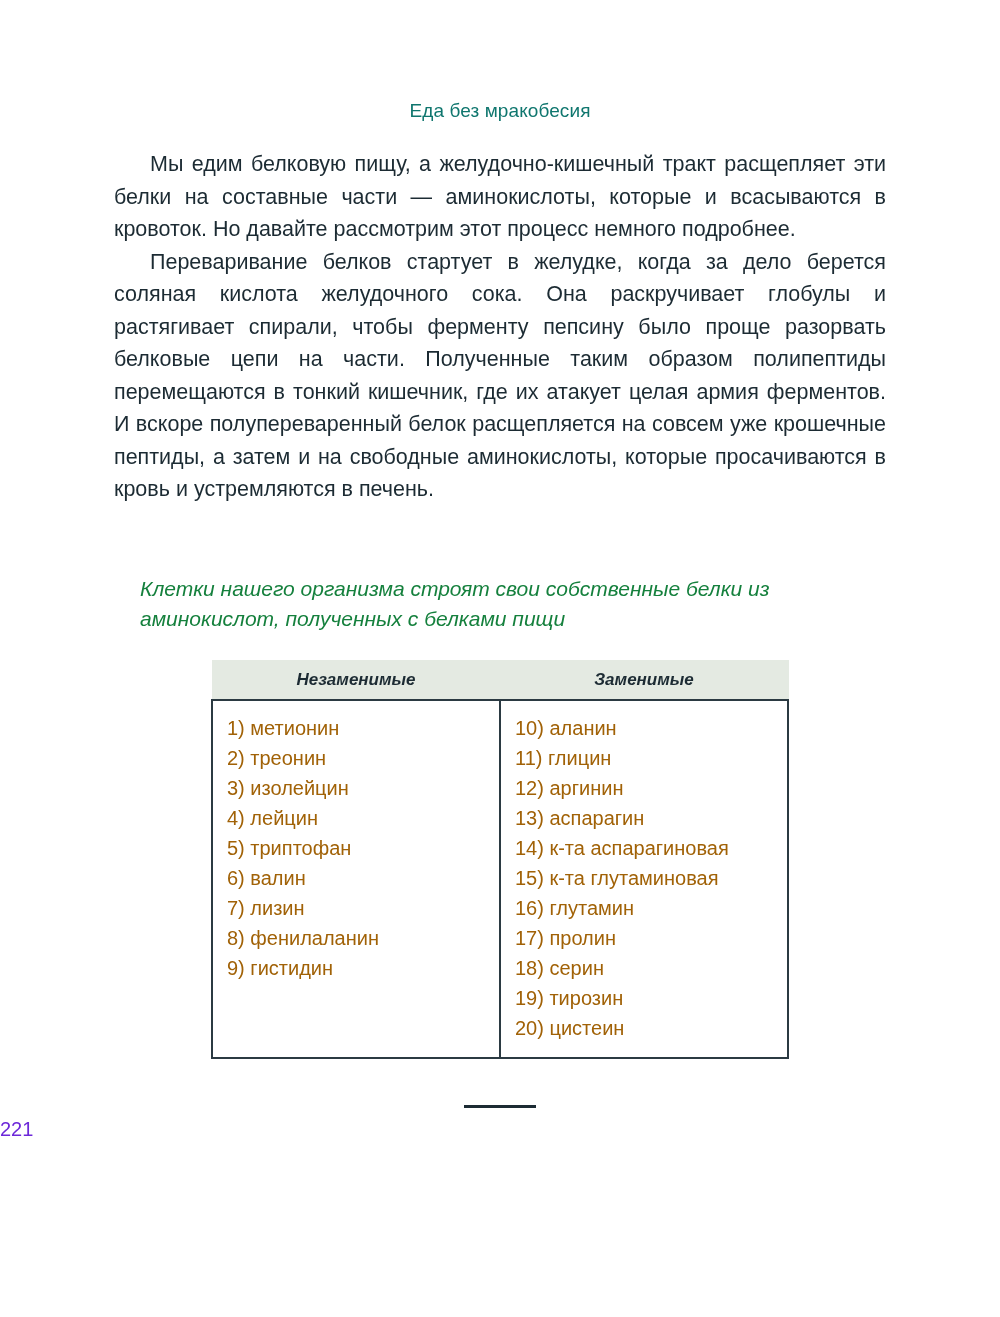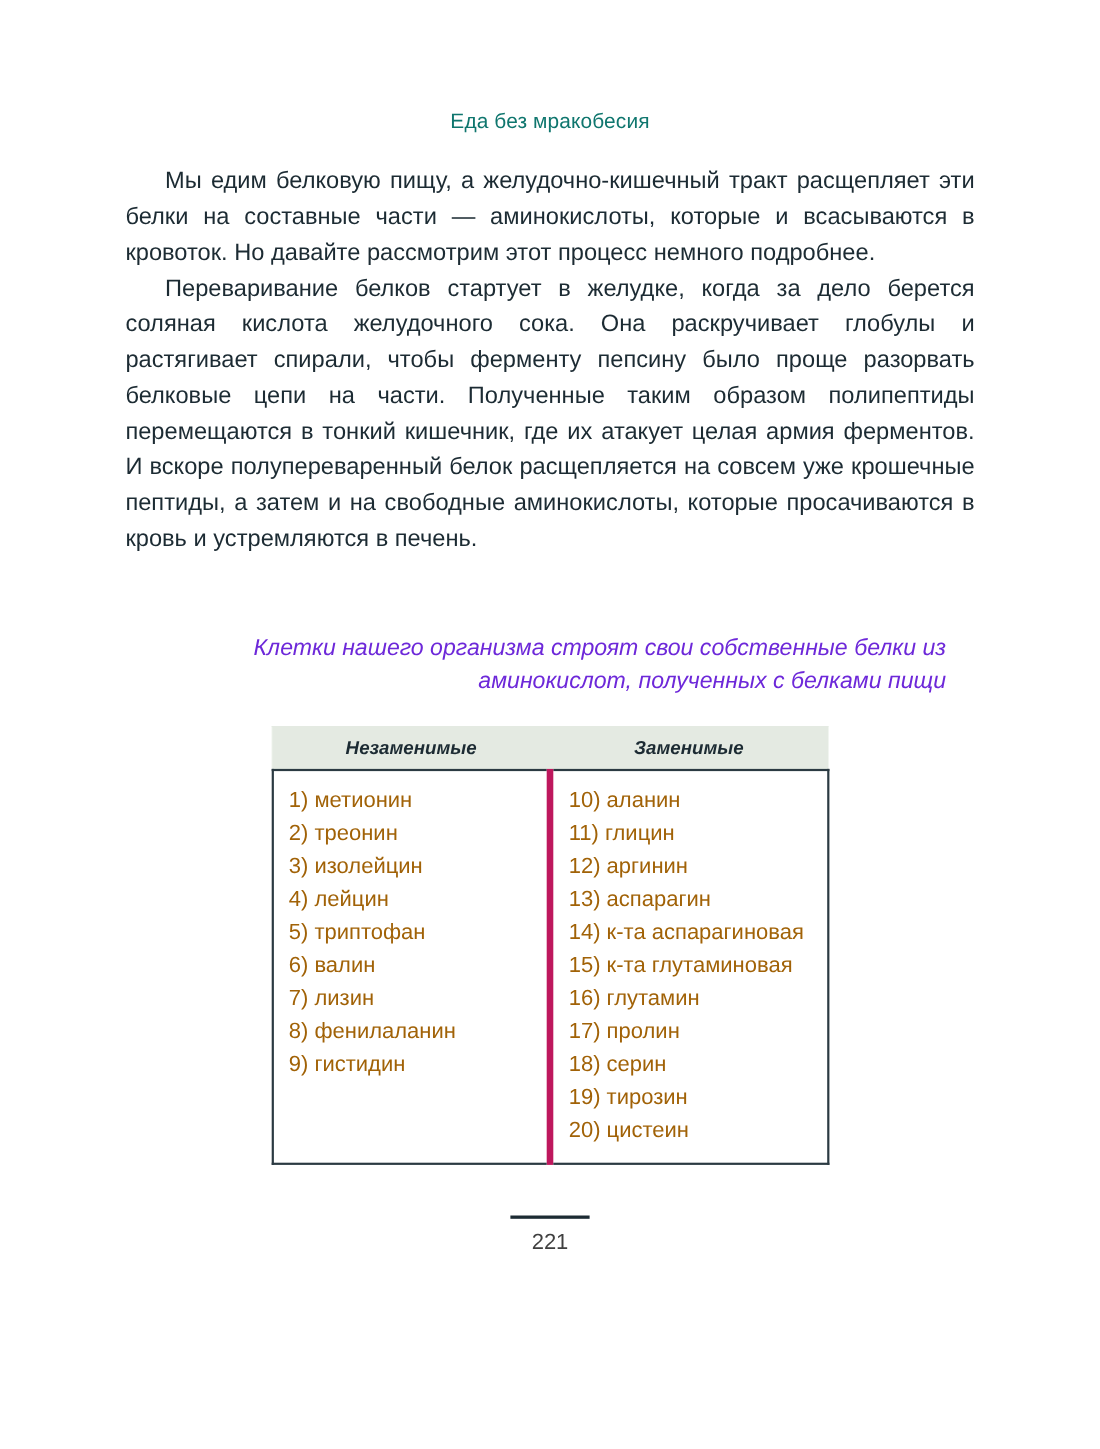--- a/index.html
+++ b/index.html
@@ -46,29 +46,29 @@
     text-indent: 36px;
   }
   .body-text p.bold {
     font-weight: bold;
     text-indent: 36px;
   }
   .caption {
     margin: 0 auto;
     width: 720px;
     padding-top: 68px;
-    text-align: right;
+    text-align: left;
     font-style: italic;
     font-size: 21px;
     line-height: 30px;
-    color: #6d28d9;
+    color: #15803d;
   }
   .table-wrap {
     margin: 0 auto;
-    width: 507px;
+    width: 578px;
     padding-top: 26px;
   }
   table.aa {
     border-collapse: collapse;
     width: 100%;
     table-layout: fixed;
   }
   table.aa thead th {
     background: #e4eae2;
     border: 1px solid #e4eae2;
@@ -78,21 +78,21 @@
     padding: 9px 0 9px 0;
     color: #1c2b33;
     text-align: center;
   }
   table.aa tbody td {
     border: 2px solid #2b3a42;
     vertical-align: top;
     padding: 12px 0 14px 14px;
   }
   table.aa tbody td.right {
-    border-left: 6px solid #be185d;
+    border-left: 2px solid #be185d;
     margin-left: 28px;
   }
   ul.aa-list {
     list-style: none;
     margin: 0;
     padding: 0;
   }
   ul.aa-list li {
     font-size: 20px;
     line-height: 30px;
@@ -100,24 +100,23 @@
     white-space: nowrap;
   }
   .folio-rule {
     width: 72px;
     height: 3px;
     background: #1c2b33;
     margin: 0 auto;
     margin-top: 46px;
   }
   .folio {
-    text-align: center;
     font-size: 20px;
     margin-top: 10px;
-    color: #404040;
+    color: #6d28d9;
   }
 </style>
 </head>
 <body>
 
 <div class="page">
 
   <div class="running-head">Еда без мракобесия</div>
 
   <div class="body-text">

